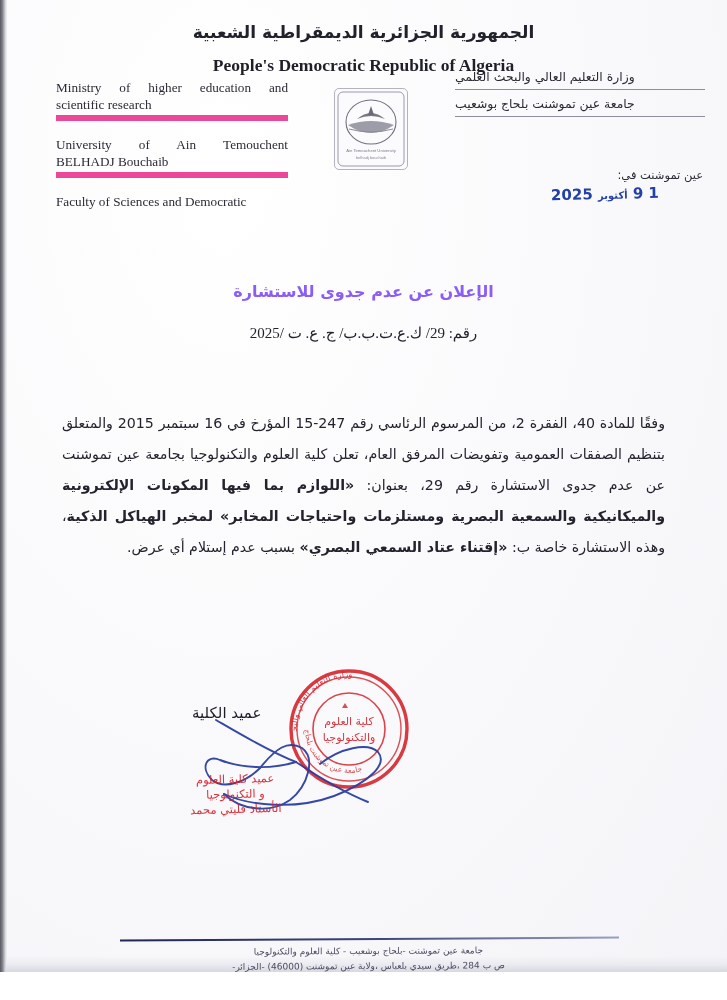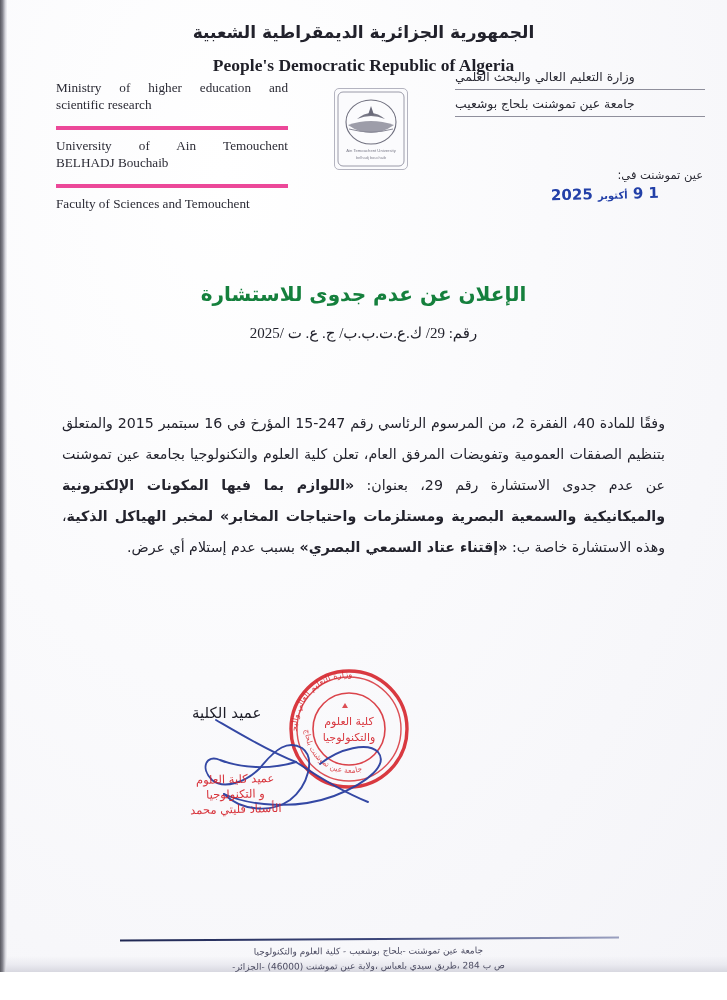--- a/index.html
+++ b/index.html
@@ -68,21 +68,21 @@
     left: 56px; top: 80px;
     width: 232px;
     direction: ltr;
     text-align: justify;
     font-family: "Liberation Serif", serif;
     font-size: 13.2px;
     line-height: 16.5px;
     color: #2b2b35;
   }
   .hdr-en .row { padding-bottom: 1px; }
-  .hdr-en .ul { border-bottom: 4px solid #ec4899; padding-bottom: 13px; margin-bottom: 8px; }
+  .hdr-en .ul { border-bottom: 6px solid #ec4899; padding-bottom: 2px; margin-bottom: 16px; }
   .hdr-en .j { text-align-last: justify; }
 
   .hdr-ar {
     position: absolute;
     right: 22px; top: 68px;
     width: 250px;
     text-align: left;
     direction: rtl;
     font-family: "DejaVu Sans", sans-serif;
     font-size: 12.4px;
@@ -122,23 +122,23 @@
   }
   .date-stamp .mon { font-size: 10px; letter-spacing: 0; }
 
   
   .title {
     position: absolute;
     top: 282px; left: 0; right: 0;
     text-align: center;
     font-family: "DejaVu Sans", sans-serif;
     font-weight: bold;
-    font-size: 20px;
+    font-size: 16px;
     letter-spacing: 1px;
-    color: #15803d;
+    color: #8b5cf6;
   }
   .refno {
     position: absolute;
     top: 324px; left: 0; right: 0;
     text-align: center;
     font-family: Liberation Serif, serif;
     font-size: 15px;
     color: #23232d;
   }
 
@@ -225,21 +225,21 @@
 
   <div class="hdr-en">
     <div class="row ul">
       <div class="j">Ministry of higher education  and</div>
       <div>scientific research</div>
     </div>
     <div class="row ul">
       <div class="j">University of Ain Temouchent</div>
       <div>BELHADJ Bouchaib</div>
     </div>
-    <div class="row">Faculty of Sciences and Temouchent</div>
+    <div class="row">Faculty of Sciences and Democratic</div>
   </div>
 
   <div class="hdr-ar">
     <div class="ul">وزارة التعليم العالي والبحث العلمي</div>
     <div class="ul">جامعة عين تموشنت بلحاج بوشعيب</div>
   </div>
 
   <div class="logo">
     <svg width="72" height="80" viewBox="0 0 72 80" aria-hidden="true">
       <rect x="3" y="3" width="66" height="74" rx="5" fill="none" stroke="#9a9aa8" stroke-width="1"></rect>

